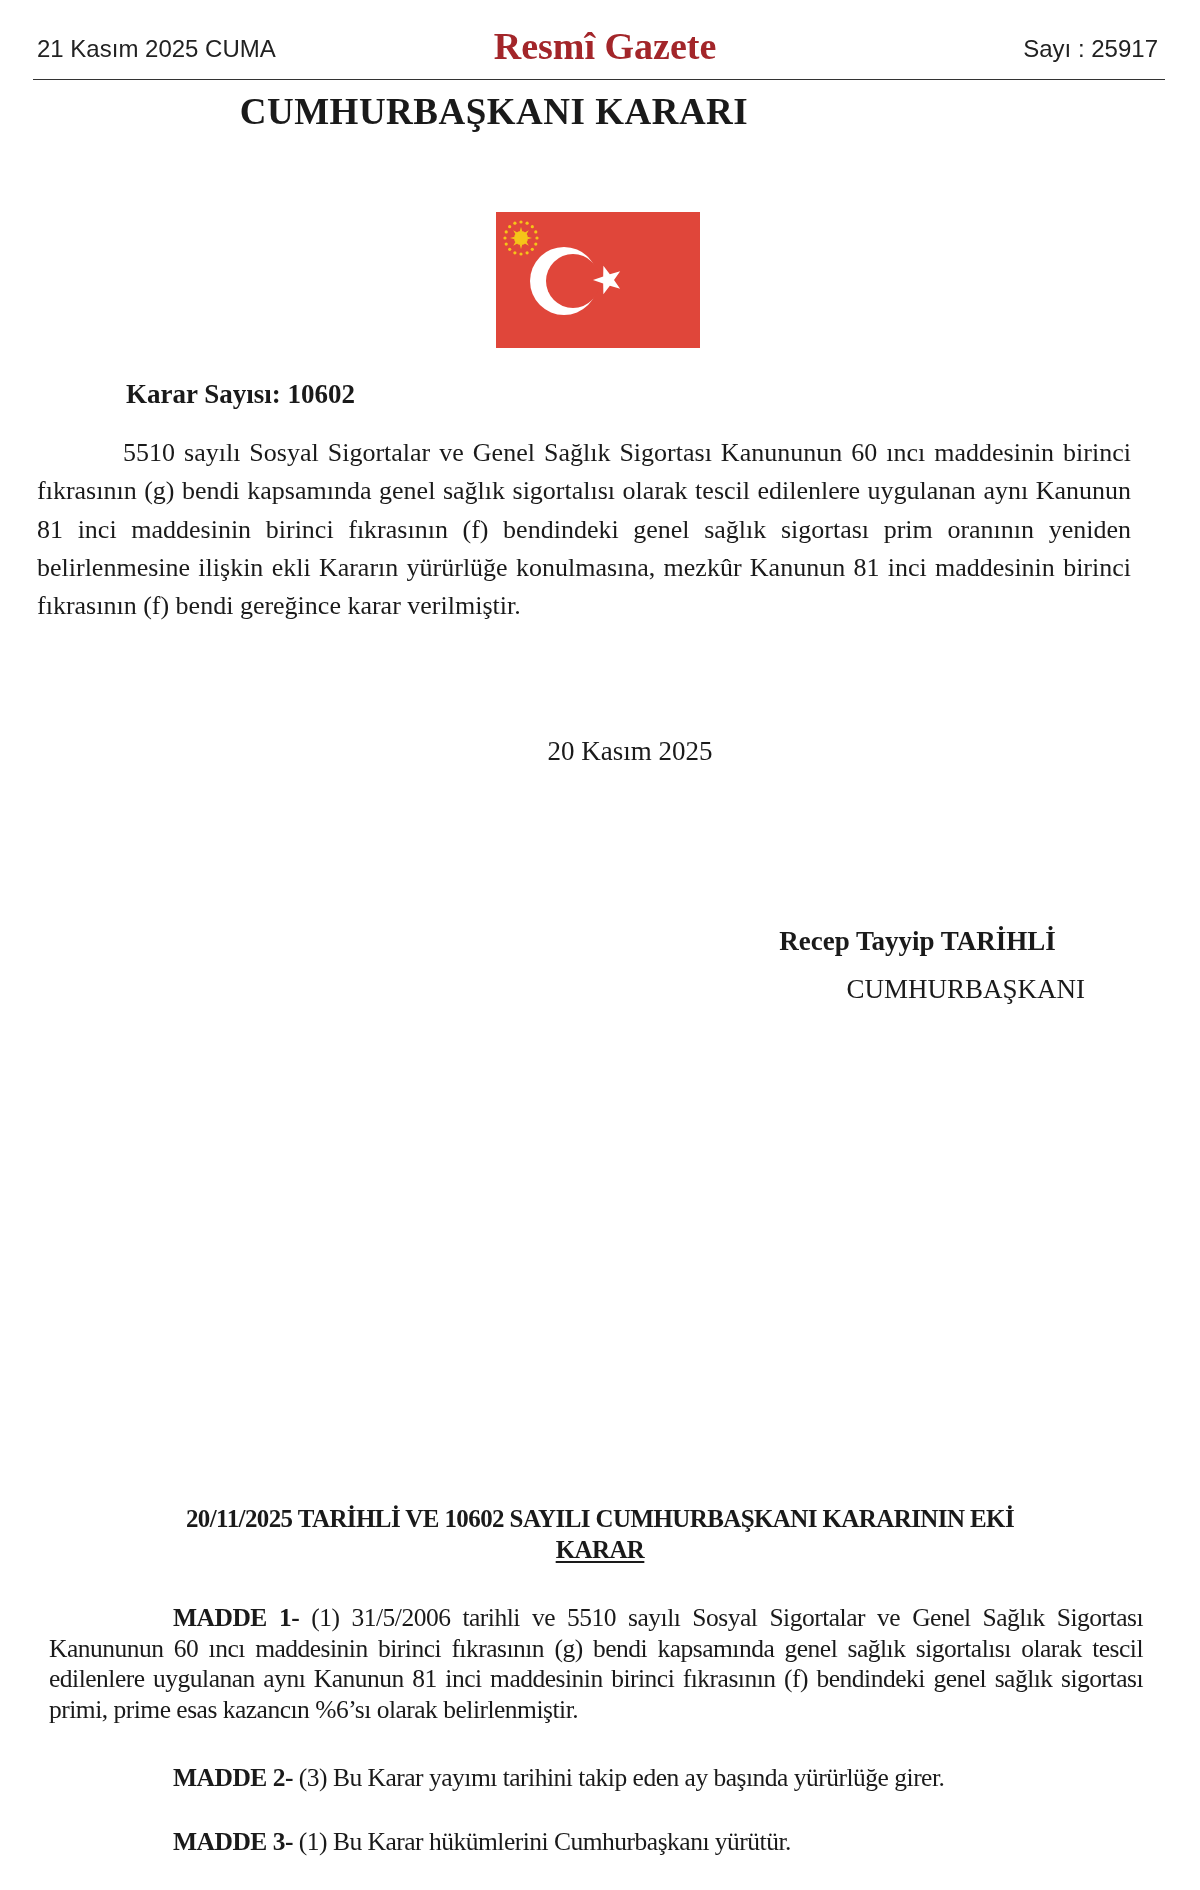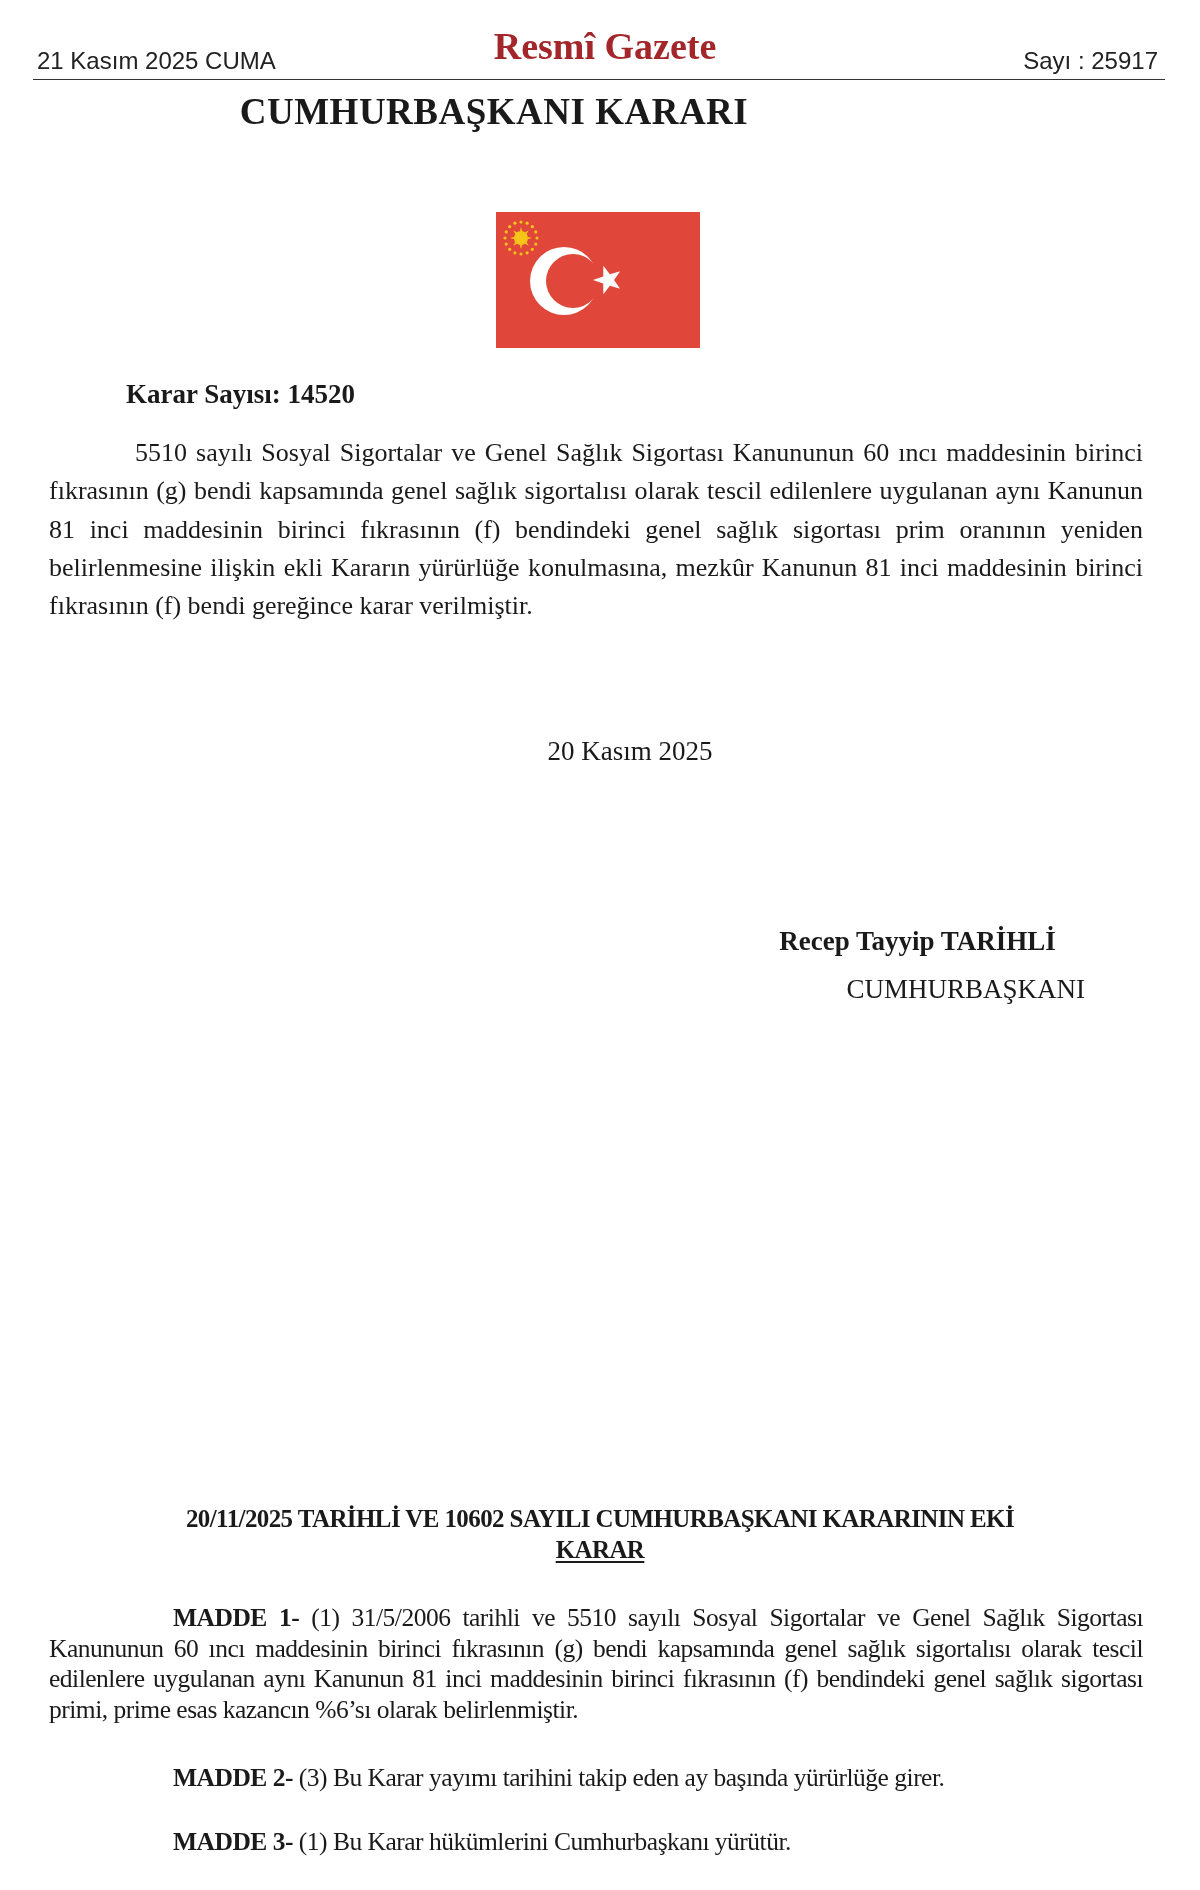--- a/index.html
+++ b/index.html
@@ -18,21 +18,20 @@
     .abs { position: absolute; }
 
     
     .hdr-left, .hdr-right {
       font-family: "Liberation Sans", "DejaVu Sans", sans-serif;
       font-size: 24px;
       color: #222;
       top: 34px;
       line-height: 30px;
       white-space: nowrap;
-      margin-top: 12px;
     }
     .hdr-left { left: 37px; }
     .hdr-right { right: 42px; }
     .hdr-title {
       top: 22px;
       left: 0;
       width: 1210px;
       text-align: center;
       font-family: "Liberation Serif", serif;
       font-weight: bold;
@@ -76,21 +75,21 @@
       left: 126px;
       top: 377px;
       font-weight: bold;
       font-size: 27px;
       line-height: 34px;
       white-space: nowrap;
     }
 
     
     .para {
-      left: 49px;
+      left: 37px;
       top: 434px;
       width: 1094px;
       font-size: 26px;
       line-height: 38.3px;
       text-align: justify;
       text-indent: 86px;
     }
 
     .sign-date {
       top: 734px;
@@ -208,21 +207,21 @@
       <circle cx="68" cy="69" r="34" fill="#ffffff"></circle>
       <circle cx="77" cy="69" r="27" fill="#e0463a"></circle>
     </g>
 
     <g transform="translate(112,68) rotate(-18)">
       <polygon fill="#ffffff" points="0,-15 3.5,-4.8 14.3,-4.6 5.7,1.9 8.8,12.1 0,6 -8.8,12.1 -5.7,1.9 -14.3,-4.6 -3.5,-4.8"></polygon>
     </g>
   </svg>
 </div>
 
-<div class="abs decision-no">Karar Sayısı: 14520</div>
+<div class="abs decision-no">Karar Sayısı: 10602</div>
 <div class="abs para">5510 sayılı Sosyal Sigortalar ve Genel Sağlık Sigortası Kanununun 60 ıncı maddesinin birinci fıkrasının (g) bendi kapsamında genel sağlık sigortalısı olarak tescil edilenlere uygulanan aynı Kanunun 81 inci maddesinin birinci fıkrasının (f) bendindeki genel sağlık sigortası prim oranının yeniden belirlenmesine ilişkin ekli Kararın yürürlüğe konulmasına, mezkûr Kanunun 81 inci maddesinin birinci fıkrasının (f) bendi gereğince karar verilmiştir.</div>
 <div class="abs sign-date">20 Kasım 2025</div>
 
 <div class="abs signer-name">Recep Tayyip TARİHLİ</div>
 <div class="abs signer-title">CUMHURBAŞKANI</div>
 
 <div class="abs annex-title">
   <span class="t1">20/11/2025 TARİHLİ VE 10602 SAYILI CUMHURBAŞKANI KARARININ EKİ</span>
   <span class="t2">KARAR</span>
 </div>

